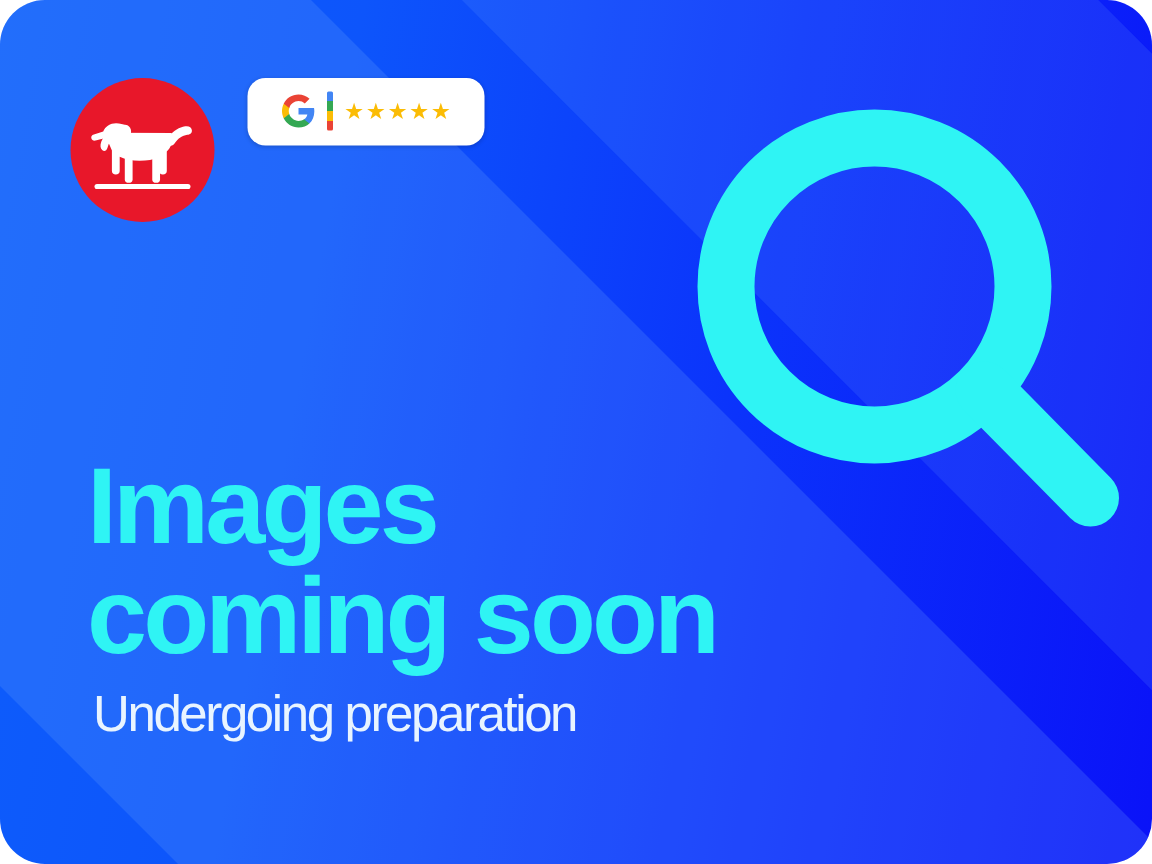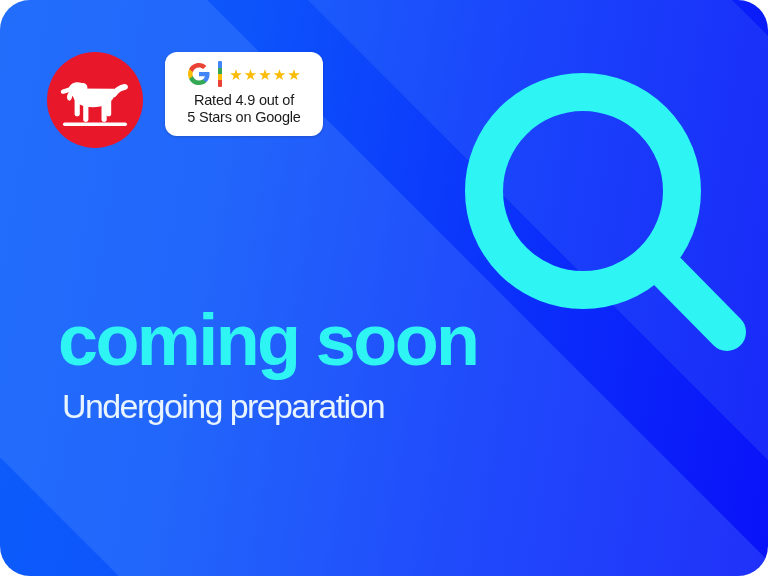--- a/index.html
+++ b/index.html
@@ -220,26 +220,23 @@
         </svg>
         <div class="g-divider"></div>
         <div class="stars">
           <span>★</span>
           <span>★</span>
           <span>★</span>
           <span>★</span>
           <span>★</span>
         </div>
       </div>
-      <div class="badge-text">
-        <div>Rated 4.9 out of</div>
-        <div>5 Stars on Google</div>
-      </div>
     </div>
 
   </div>
 
   <div class="headline-block">
+    <div class="headline">Images</div>
     <div class="headline headline-line2">coming soon</div>
     <div class="subheadline">Undergoing preparation</div>
   </div>
 
 </div>
 
 </body></html>

